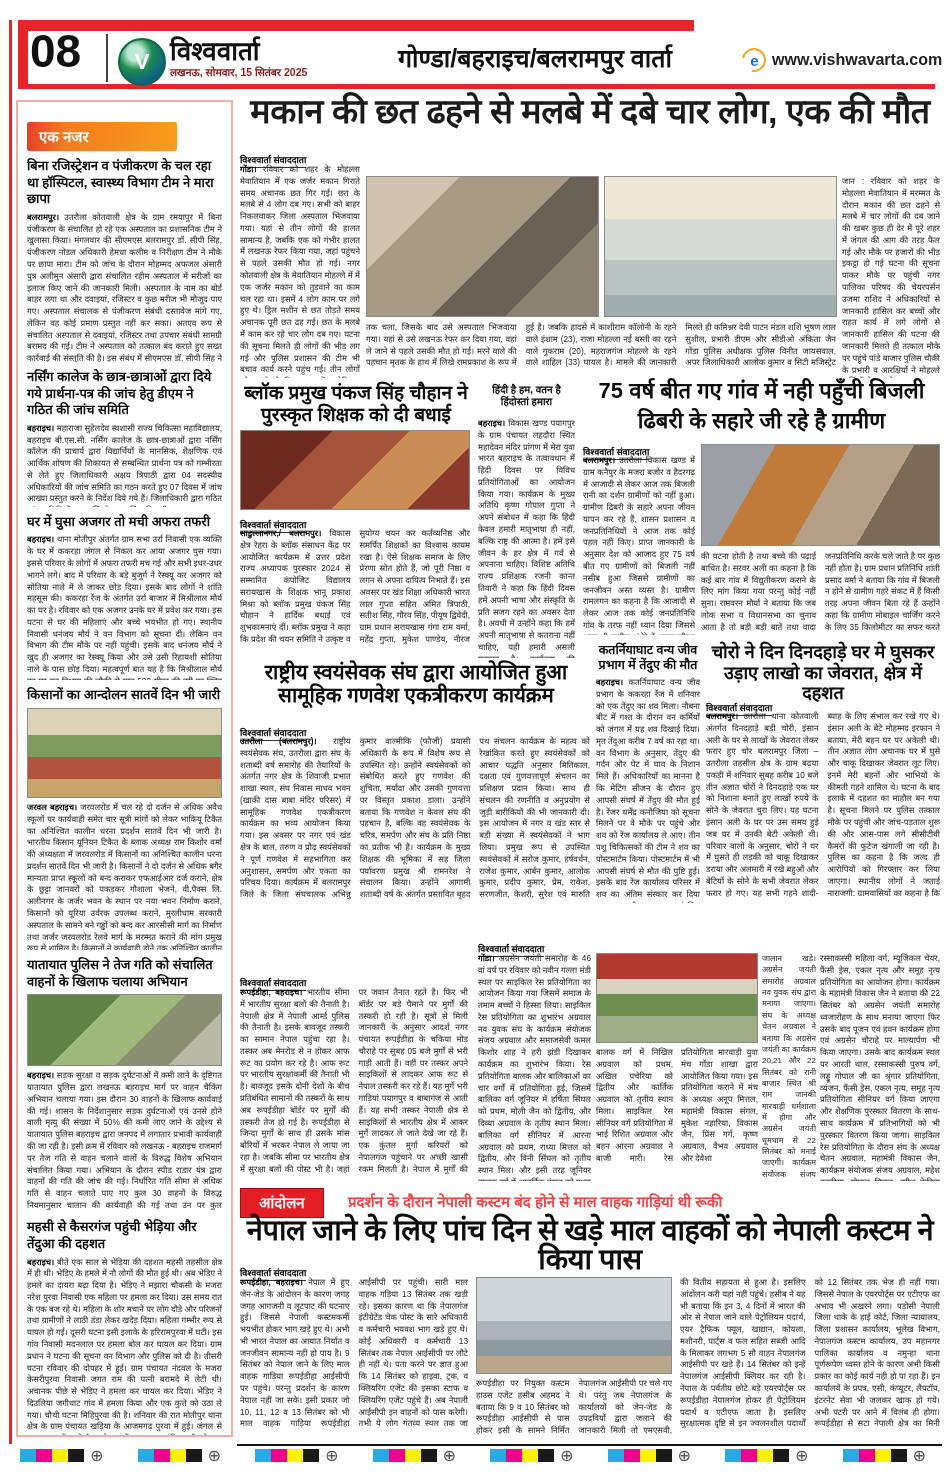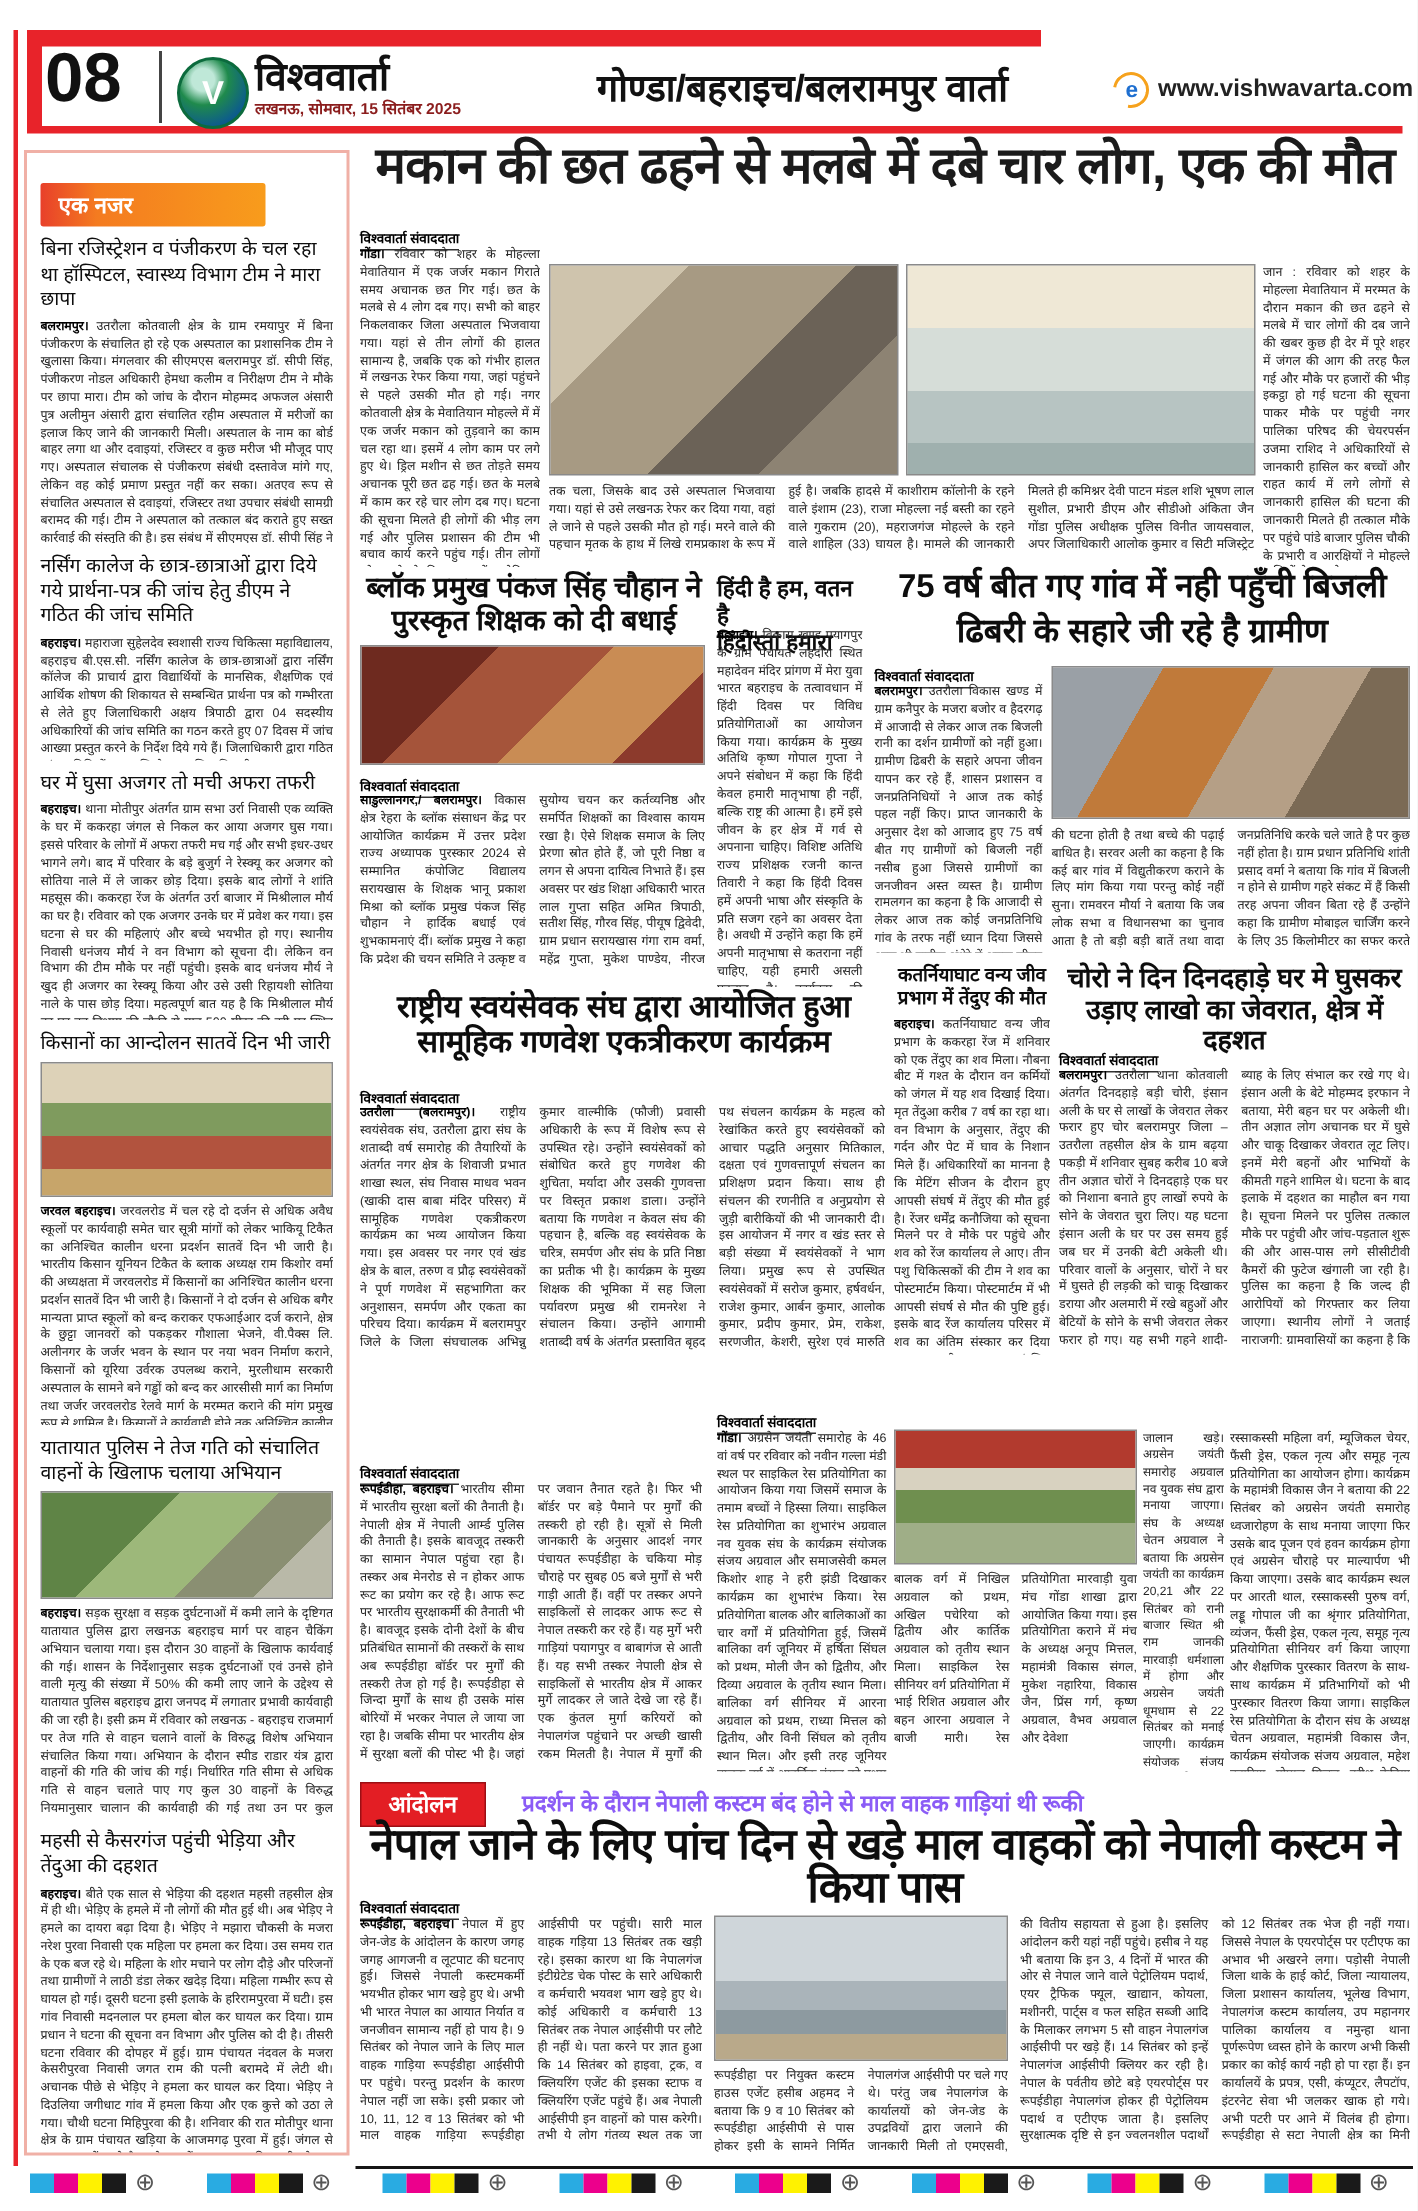--- a/index.html
+++ b/index.html
@@ -27,38 +27,38 @@
   .byline{font-size:9px;font-weight:800;color:#000;border-bottom:1px solid #333;display:inline-block;padding-bottom:1px;}
   .cols2{column-count:2;column-gap:9px;}
   .cols3{column-count:3;column-gap:9px;}
   .photo{border:1px solid #8a8a8a;box-sizing:border-box;}
   .hl{font-weight:800;color:#0d0d0d;}
   
   .sidebar{left:16px;top:100px;width:217px;height:1337px;border:2px solid #f0b0a6;box-sizing:border-box;
            padding:8px 9px;overflow:hidden;}
   .one-look{width:126px;background:linear-gradient(90deg,#e8402a 0%,#f47b20 25%,#f89c1c 100%);
             color:#fff;font-size:15px;font-weight:800;padding:4px 12px 5px;border-radius:2px;margin-bottom:6px;margin-top:12px;}
-  .sb-h{font-size:13px;line-height:1.28;font-weight:400;margin:7px 0 4px;color:#0d0d0d;}
+  .sb-h{font-size:13px;line-height:1.28;font-weight:700;margin:7px 0 4px;color:#0d0d0d;}
   .sb-photo{width:100%;margin:2px 0 4px;}
   
   .lead-headline{left:238px;top:94px;width:704px;font-size:34px;line-height:1.0;font-weight:800;
                  text-align:center;letter-spacing:-0.5px;}
   .lead-subhead{left:362px;top:148px;width:578px;font-size:14.5px;font-weight:800;text-align:center;
                 white-space:nowrap;overflow:hidden;}
   
   .rule-bottom{left:237px;top:1444px;width:705px;height:2px;background:#151515;}
   .marks{left:20px;top:1449px;width:906px;display:flex;justify-content:space-between;}
   .mgroup{display:flex;align-items:center;}
   .sq{width:16px;height:13px;display:inline-block;}
   .sq.c{background:#29abe2;} .sq.m{background:#ec008c;} .sq.y{background:#fff200;} .sq.k{background:#1a1a1a;}
   .reg{margin-left:6px;font-size:16px;line-height:13px;color:#555;}
   
   .kick-badge{left:240px;top:1188px;background:#e31e24;color:#fff;font-size:15px;font-weight:800;
               padding:3px 18px 5px;border:1px solid #9c0f14;}
-  .kick-text{left:348px;top:1191px;font-size:15px;font-weight:800;color:#8b5cf6;}
+  .kick-text{left:348px;top:1191px;font-size:15px;font-weight:800;color:#ef4444;}
 </style>
 </head>
 <body>
 
 <div class="page">
 
   <div class="abs bar" style="left:18px;top:20px;width:676px;height:11px;"></div>
   <div class="abs bar" style="left:18px;top:20px;width:10px;height:66px;"></div>
   <div class="abs bar" style="left:18px;top:84px;width:917px;height:5px;"></div>
   <div class="abs bar" style="left:9px;top:20px;width:3px;height:1424px;"></div>
@@ -118,21 +118,21 @@
   <div class="abs photo" style="left:366px;top:176px;width:233px;height:141px;background:linear-gradient(135deg,#cfc4ad 0 25%,#a79a83 25% 55%,#6b6257 55% 75%,#8d8373 75% 100%);"></div>
   <div class="abs photo" style="left:604px;top:176px;width:233px;height:141px;background:linear-gradient(180deg,#efe8d6 0 30%,#d6ddd8 30% 60%,#b7c4c2 60% 85%,#9fb0ae 85% 100%);"></div>
   <p class="abs body-txt" style="left:842px;top:176px;width:98px;height:202px;margin:0;">जान : रविवार को शहर के मोहल्ला मेवातियान में मरम्मत के दौरान मकान की छत ढहने से मलबे में चार लोगों की दब जाने की खबर कुछ ही देर में पूरे शहर में जंगल की आग की तरह फैल गई और मौके पर हजारों की भीड़ इकट्ठा हो गई घटना की सूचना पाकर मौके पर पहुंची नगर पालिका परिषद की चेयरपर्सन उजमा राशिद ने अधिकारियों से जानकारी हासिल कर बच्चों और राहत कार्य में लगे लोगों से जानकारी हासिल की घटना की जानकारी मिलते ही तत्काल मौके पर पहुंचे पांडे बाजार पुलिस चौकी के प्रभारी व आरक्षियों ने मोहल्ले वासियों के सहयोग अथक प्रयास से लोगों की जान बचाई जा सकी।</p>
   <p class="abs body-txt cols3" style="left:366px;top:322px;width:470px;height:57px;margin:0;">तक चला, जिसके बाद उसे अस्पताल भिजवाया गया। यहां से उसे लखनऊ रेफर कर दिया गया, वहां ले जाने से पहले उसकी मौत हो गई। मरने वाले की पहचान मृतक के हाथ में लिखे रामप्रकाश के रूप में हुई है। जबकि हादसे में काशीराम कॉलोनी के रहने वाले इंशाम (23), राजा मोहल्ला नई बस्ती का रहने वाले गुकराम (20), महराजगंज मोहल्ले के रहने वाले शाहिल (33) घायल है। मामले की जानकारी मिलते ही कमिश्नर देवी पाटन मंडल शशि भूषण लाल सुशील, प्रभारी डीएम और सीडीओ अंकिता जैन गोंडा पुलिस अधीक्षक पुलिस विनीत जायसवाल, अपर जिलाधिकारी आलोक कुमार व सिटी मजिस्ट्रेट मौके पर भारी पुलिस फोर्स के साथ मौजूद रहे। मोहल्ले वासियों व पुलिस के सराहनीय प्रयास से बची लोगों की जान बचाई जा सकी।</p>
 
   <div class="abs hl" style="left:240px;top:382px;width:232px;font-size:19px;line-height:1.16;text-align:center;">ब्लॉक प्रमुख पंकज सिंह चौहान ने पुरस्कृत शिक्षक को दी बधाई</div>
   <div class="abs photo" style="left:240px;top:430px;width:230px;height:80px;background:linear-gradient(135deg,#6e2a1f 0 30%,#a5543a 30% 55%,#c98c54 55% 80%,#8c3a2c 80% 100%);"></div>
   <div class="abs" style="left:240px;top:514px;"><span class="byline">विश्ववार्ता संवाददाता</span></div>
   <p class="abs body-txt cols2" style="left:240px;top:528px;width:230px;height:128px;margin:0;"><b>साडुल्लानगर,/ बलरामपुर।</b> <span>विकास क्षेत्र रेहरा के ब्लॉक संसाधन केंद्र पर आयोजित कार्यक्रम में उत्तर प्रदेश राज्य अध्यापक पुरस्कार 2024 से सम्मानित कंपोजिट विद्यालय सरायखास के शिक्षक भानू प्रकाश मिश्रा को ब्लॉक प्रमुख पंकज सिंह चौहान ने हार्दिक बधाई एवं शुभकामनाएं दीं। ब्लॉक प्रमुख ने कहा कि प्रदेश की चयन समिति ने उत्कृष्ट व सुयोग्य चयन कर कर्तव्यनिष्ठ और समर्पित शिक्षकों का विश्वास कायम रखा है। ऐसे शिक्षक समाज के लिए प्रेरणा स्रोत होते हैं, जो पूरी निष्ठा व लगन से अपना दायित्व निभाते हैं। इस अवसर पर खंड शिक्षा अधिकारी भारत लाल गुप्ता सहित अमित त्रिपाठी, सतीश सिंह, गौरव सिंह, पीयूष द्विवेदी, ग्राम प्रधान सरायखास गंगा राम वर्मा, महेंद्र गुप्ता, मुकेश पाण्डेय, नीरज पाण्डेय, धर्मेन्द्र प्रताप सिंह, ओम प्रकाश सिंह, तुलसीग्राम, नेपेंद्र सिंह समेत क्षेत्र के सम्मानित शिक्षकगण मौजूद रहे।</span></p>
 
-  <div class="abs hl" style="left:478px;top:384px;width:97px;font-size:15px;line-height:1.2;">
+  <div class="abs hl" style="left:478px;top:384px;width:97px;font-size:10px;line-height:1.2;text-align:center;">
     <div>हिंदी है हम, वतन है</div>
       <div>हिंदोस्तां हमारा</div>
   </div>
   <p class="abs body-txt" style="left:478px;top:418px;width:97px;height:240px;margin:0;"><b>बहराइच।</b> <span>विकास खण्ड पयागपुर के ग्राम पंचायत लहदौरा स्थित महादेवन मंदिर प्रांगण में मेरा युवा भारत बहराइच के तत्वावधान में हिंदी दिवस पर विविध प्रतियोगिताओं का आयोजन किया गया। कार्यक्रम के मुख्य अतिथि कृष्ण गोपाल गुप्ता ने अपने संबोधन में कहा कि हिंदी केवल हमारी मातृभाषा ही नहीं, बल्कि राष्ट्र की आत्मा है। हमें इसे जीवन के हर क्षेत्र में गर्व से अपनाना चाहिए। विशिष्ट अतिथि राज्य प्रशिक्षक रजनी कान्त तिवारी ने कहा कि हिंदी दिवस हमें अपनी भाषा और संस्कृति के प्रति सजग रहने का अवसर देता है। अवधी में उन्होंने कहा कि हमें अपनी मातृभाषा से कतराना नहीं चाहिए, यही हमारी असली पहचान है। कार्यक्रम की अध्यक्षता करते हुए जिला लेखाकार इंद्रसेन चौधरी ने कहा कि हिंदी भाषा की प्रासंगिकता आज भी उतनी ही महत्वपूर्ण है, जितनी स्वतंत्रता संग्राम के दौर में थी।</span></p>
 
   <div class="abs hl" style="left:583px;top:379px;width:357px;font-size:22px;text-align:center;line-height:1.05;">75 वर्ष बीत गए गांव में नही पहुँची बिजली</div>
   <div class="abs hl" style="left:583px;top:409px;width:357px;font-size:22px;text-align:center;line-height:1.05;">ढिबरी के सहारे जी रहे है ग्रामीण</div>
   <div class="abs" style="left:583px;top:441px;"><span class="byline">विश्ववार्ता संवाददाता</span></div>
   <p class="abs body-txt" style="left:583px;top:455px;width:112px;height:180px;margin:0;"><b>बलरामपुर।</b> <span>उतरौला विकास खण्ड में ग्राम कनैपुर के मजरा बजोर व हैदरगढ़ में आजादी से लेकर आज तक बिजली रानी का दर्शन ग्रामीणों को नहीं हुआ। ग्रामीण ढिबरी के सहारे अपना जीवन यापन कर रहे हैं, शासन प्रशासन व जनप्रतिनिधियों ने आज तक कोई पहल नहीं किए। प्राप्त जानकारी के अनुसार देश को आजाद हुए 75 वर्ष बीत गए ग्रामीणों को बिजली नहीं नसीब हुआ जिससे ग्रामीणों का जनजीवन अस्त व्यस्त है। ग्रामीण रामलगन का कहना है कि आजादी से लेकर आज तक कोई जनप्रतिनिधि गांव के तरफ नहीं ध्यान दिया जिससे आज भी ग्रामीण अंधेरे में अपना जीवन बिता रहे है। उमरीगंज निवासी पेशकार मौर्या का कहना है गांव में बिजली न होने से आए दिन चोरी</span></p>
   <div class="abs photo" style="left:701px;top:444px;width:239px;height:102px;background:linear-gradient(120deg,#9aa0a6 0 25%,#c07a3a 25% 50%,#b59f86 50% 72%,#7b6a55 72% 100%);"></div>

